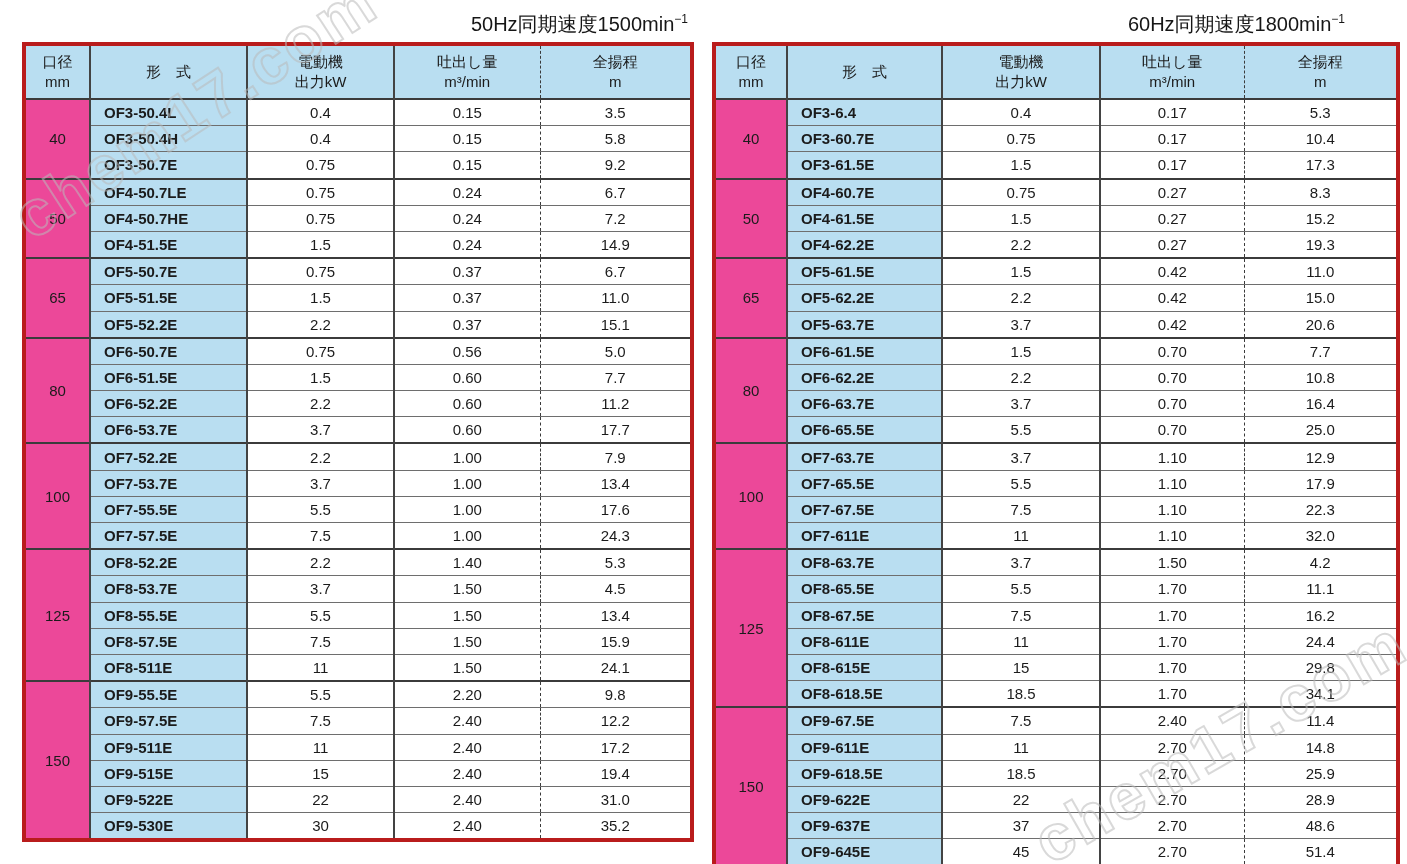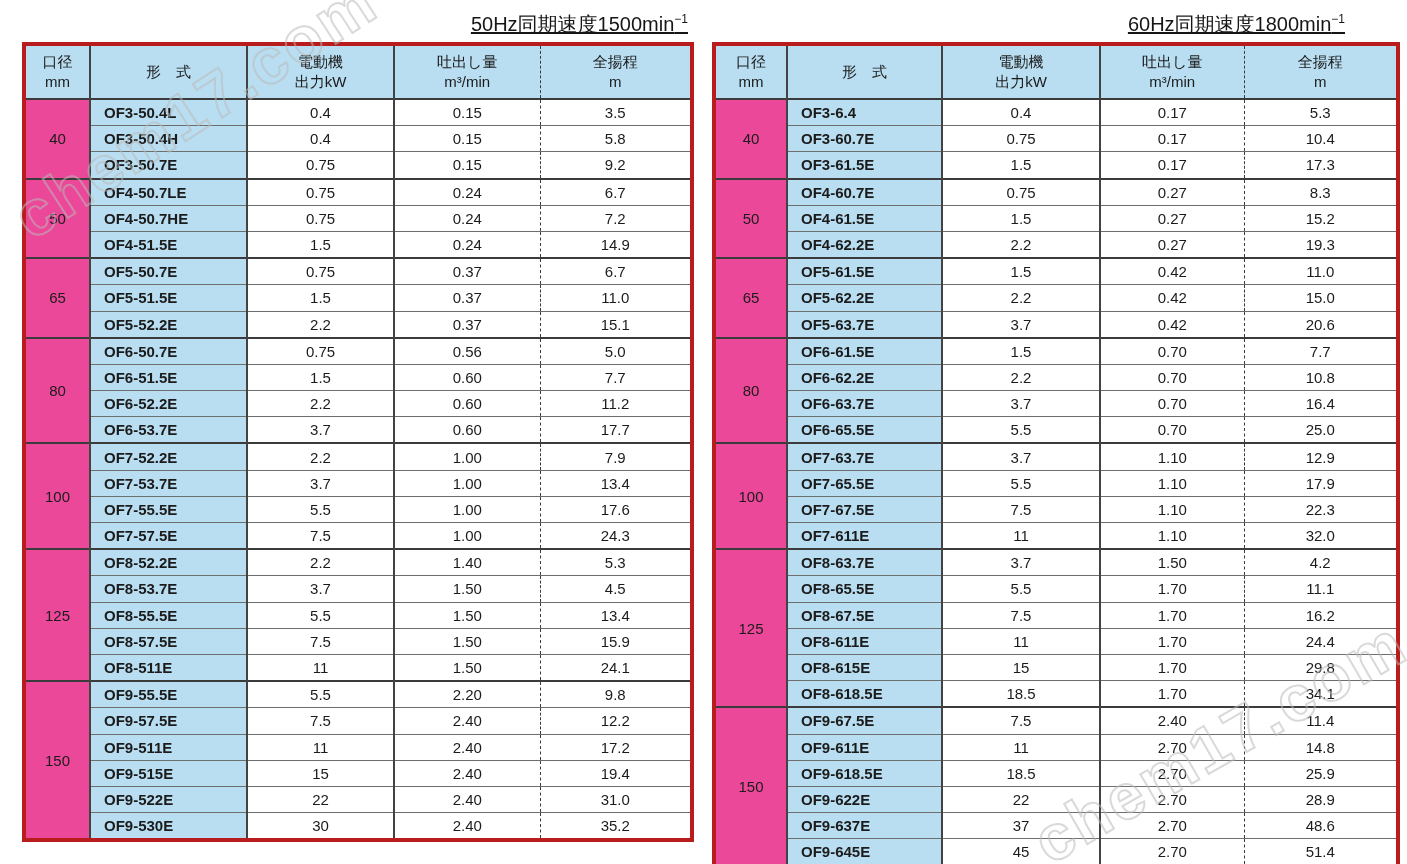--- a/index.html
+++ b/index.html
@@ -14,21 +14,20 @@
   .block{position:absolute;top:8px;}
   #block-50hz{left:22px;width:668px;}
   #block-60hz{left:712px;width:635px;}
 
   .tbl-title{
     height:34px;line-height:32px;
     text-align:right;
     font-size:20px;color:#161616;
     padding-right:2px;
     white-space:nowrap;
-    text-decoration:underline;
   }
   .tbl-title sup{font-size:12px;line-height:0;}
 
   table.spec{
     border-collapse:collapse;
     table-layout:fixed;
     width:100%;
     border:4px solid #b91c1c;
     background:#ffffff;
   }

